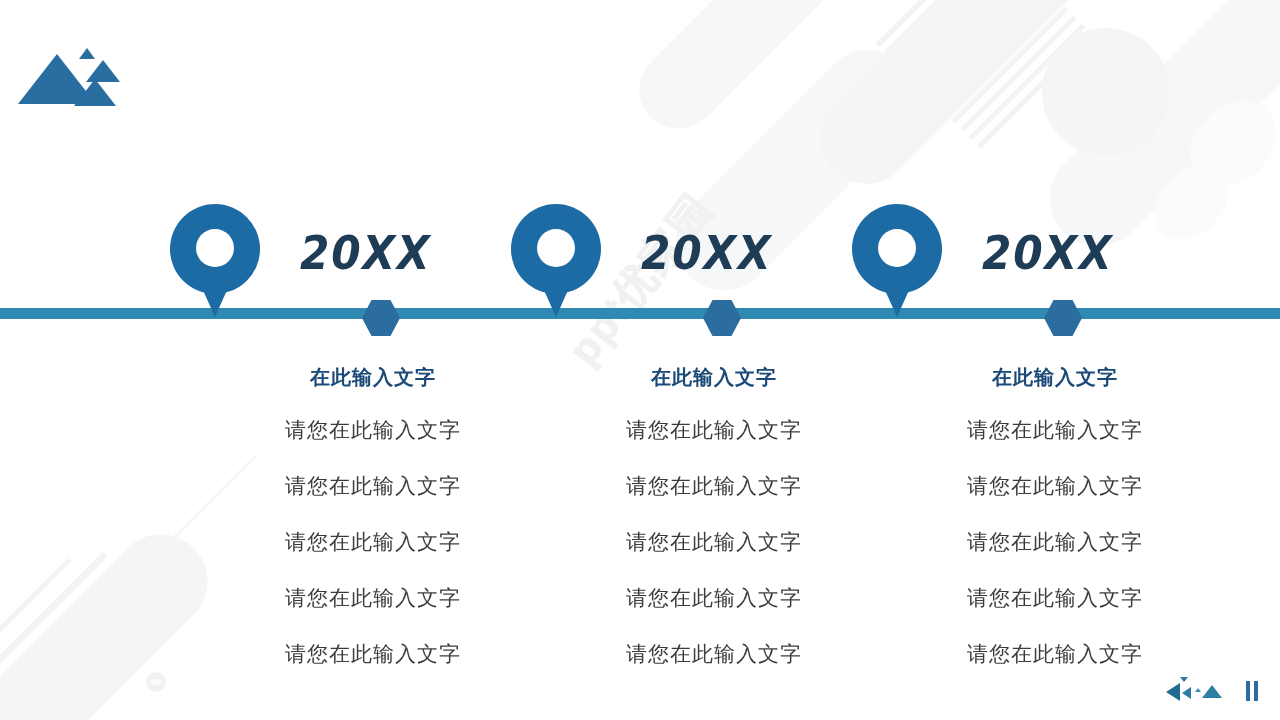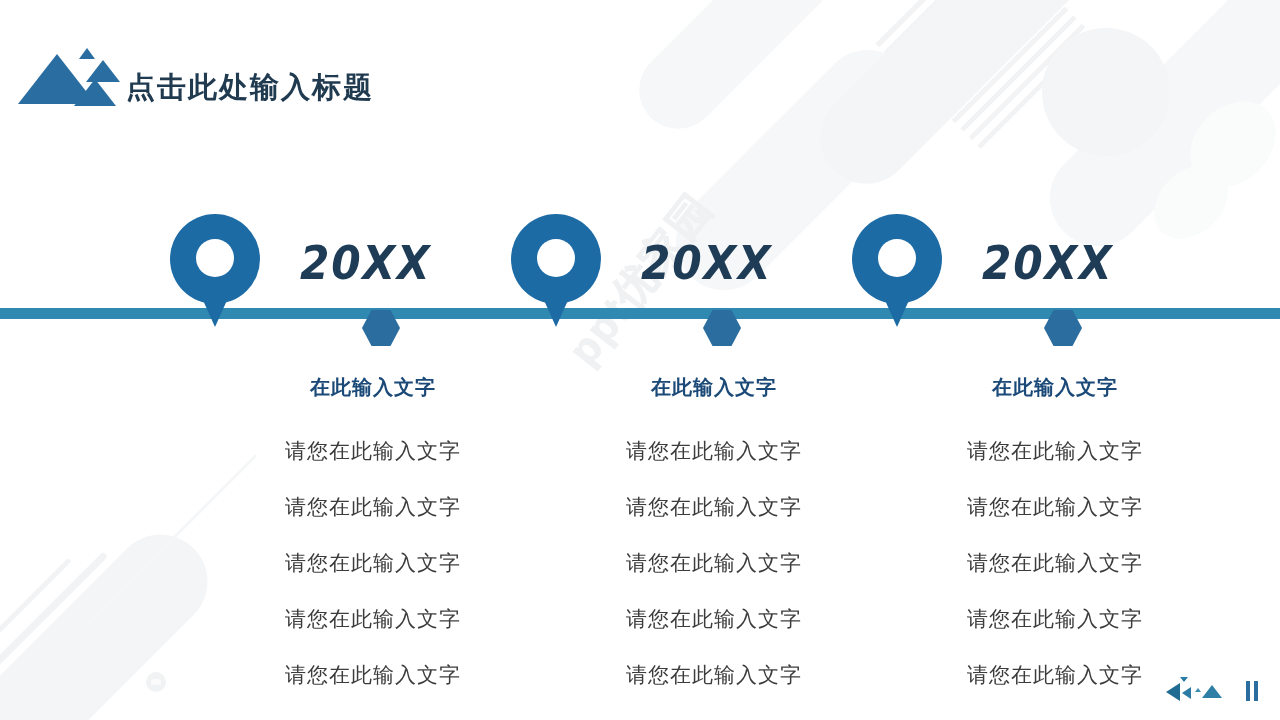--- a/index.html
+++ b/index.html
@@ -162,21 +162,21 @@
 
   .groups {
     position: absolute;
     left: 0;
     top: 0;
     width: 1280px;
     height: 720px;
   }
   .group {
     position: absolute;
-    top: 14px;
+    top: 4px;
     width: 340px;
     height: 544px;
   }
   .group.g0 { left: 170px; }
   .group.g1 { left: 511px; }
   .group.g2 { left: 852px; }
 
   
   .pin {
     position: absolute;
@@ -243,21 +243,21 @@
     top: 363px;
     width: 230px;
     text-align: center;
   }
   .block-title {
     font-size: 20px;
     font-weight: bold;
     color: #1b4a78;
     letter-spacing: 1px;
     line-height: 1;
-    margin-bottom: 36px;
+    margin-bottom: 25px;
   }
   .block-lines {
     list-style: none;
     margin: 0;
     padding: 0;
   }
   .block-lines li {
     font-size: 21px;
     color: #3c3c3c;
     line-height: 36px;
@@ -327,21 +327,20 @@
 
   <div class="watermark">ppt优家园</div>
 
   <div class="header">
     <div class="logo">
       <span class="tri tri-big"></span>
       <span class="tri tri-tiny"></span>
       <span class="tri tri-mid"></span>
       <span class="tri tri-low"></span>
     </div>
-    <div class="header-title">点击此处输入标题</div>
   </div>
 
   <div class="timeline-line"></div>
 
   <div class="groups">
 
     <div class="group g0">
       <div class="pin">
         <div class="pin-tail"></div>
         <div class="pin-head"></div>

